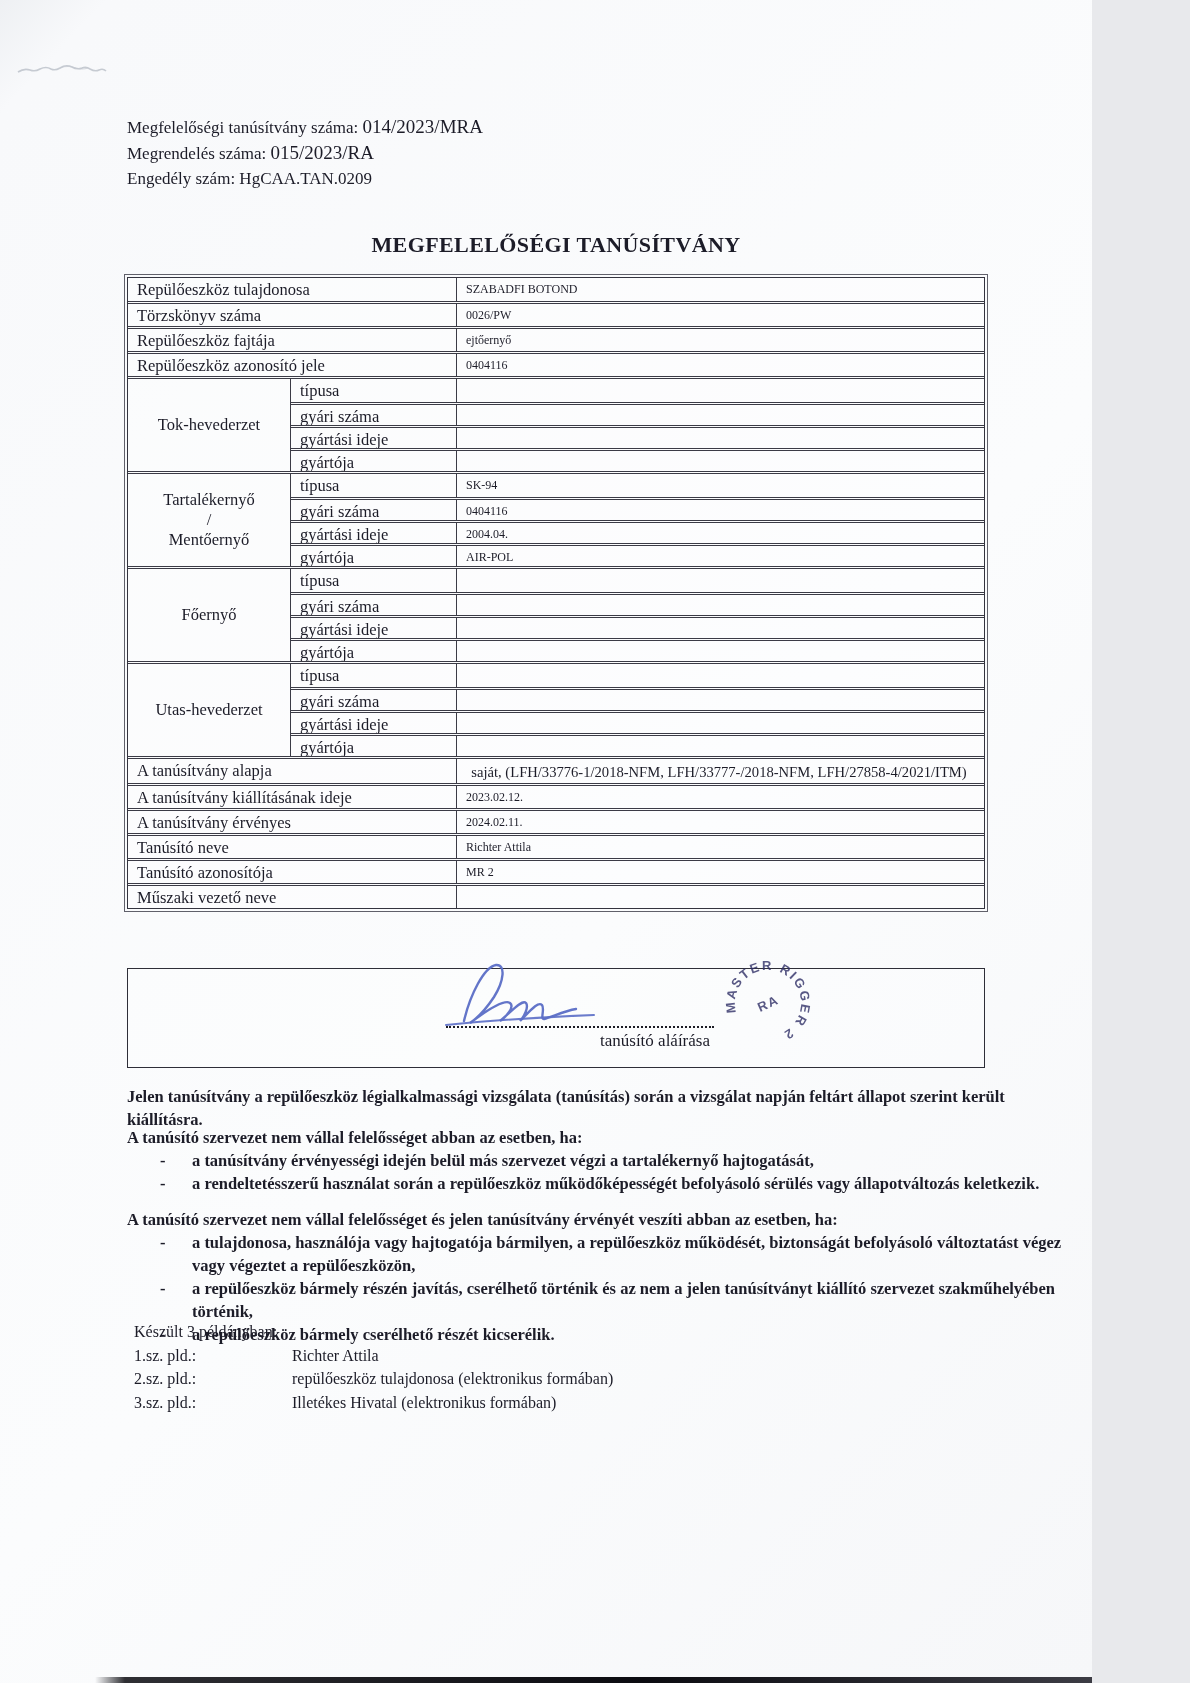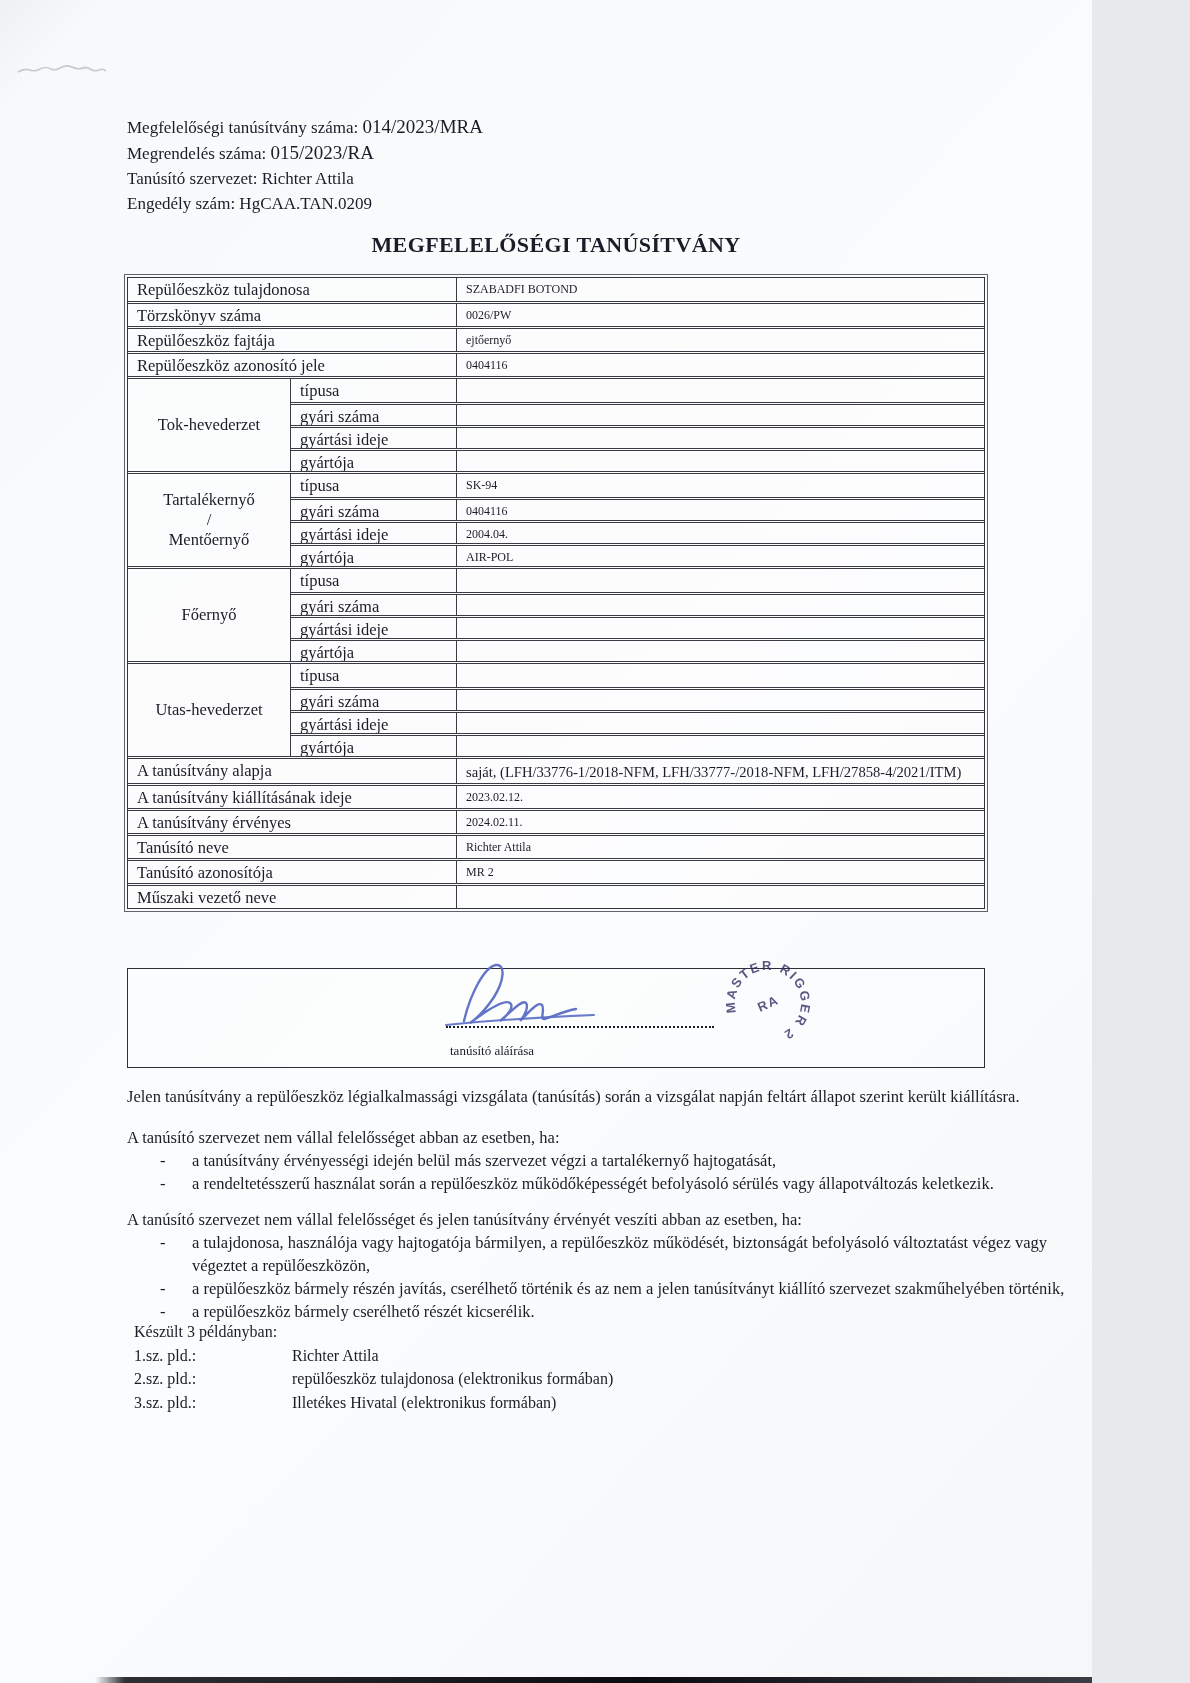--- a/index.html
+++ b/index.html
@@ -22,36 +22,36 @@
        border:1.8px solid #34343f;outline:1.2px solid #60606a;outline-offset:2.5px;
        background:rgba(255,255,255,.35);}
   .tbl *{box-sizing:border-box;}
   .trow{display:flex;min-height:23px;}
   .srow{display:flex;height:23px;}
   .trow + .trow,.tgroup + .trow,.trow + .tgroup,.tgroup + .tgroup{border-top:3px double #3b3b46;}
   .srow + .srow{border-top:3px double #3b3b46;}
   .cell{padding:1px 12px 0 9px;font-size:16.5px;line-height:21px;white-space:nowrap;overflow:hidden;}
   .lbl{width:329px;border-right:1.6px solid #3b3b46;}
   .val{flex:1;font-size:12px;}
-  .val.small{font-size:14.6px;padding-top:3px;}
+  .val.small{font-size:14.6px;padding-top:3px;text-align:center;}
   .tgroup{display:flex;}
   .gname{width:163px;border-right:1.6px solid #3b3b46;display:flex;align-items:center;
          justify-content:center;text-align:center;font-size:16.5px;line-height:20px;
          white-space:pre-line;padding:0 4px;}
   .gsub{flex:1;display:flex;flex-direction:column;}
   .slbl{width:166px;border-right:1.6px solid #3b3b46;}
   
   .sigbox{position:absolute;left:127px;top:968px;width:858px;height:100px;box-sizing:border-box;
           border:1.8px solid #2e2e38;background:rgba(255,255,255,.25);}
   .dotline{position:absolute;left:318px;top:57px;width:268px;border-bottom:2.5px dotted #1b1b24;}
-  .sigcaption{position:absolute;left:322px;top:74px;width:260px;text-align:left;font-size:13px;}
+  .sigcaption{position:absolute;left:322px;top:62px;width:260px;text-align:right;font-size:17px;}
   .sigscribble{position:absolute;left:298px;top:-14px;}
   .stamp{position:absolute;left:594px;top:-12px;transform:rotate(-24deg);opacity:.9;}
   
-  .para{position:absolute;left:127px;width:940px;font-size:16.5px;line-height:23px;}
+  .para{position:absolute;left:127px;width:940px;font-size:16.5px;line-height:23px;font-weight:bold;}
   .p1{top:1085px;}
   .p2{top:1126px;}
   .p3{top:1208px;}
   .bullets{margin:0;padding-left:31px;}
   .bullet{display:flex;}
   .bullet .dash{width:32px;flex:0 0 32px;text-align:left;padding-left:2px;}
   .bullet .btxt{flex:1;max-width:895px;}
   
   .copies{position:absolute;left:134px;top:1320px;font-size:16px;line-height:23.5px;}
   .copyrow{display:flex;align-items:flex-end;}
@@ -68,24 +68,20 @@
   </svg>
 
   <div class="hdr">
     <div>
       <span>Megfelelőségi tanúsítvány száma:</span>
       <span class="hval">014/2023/MRA</span>
     </div>
     <div>
       <span>Megrendelés száma:</span>
       <span class="hval">015/2023/RA</span>
-    </div>
-    <div>
-      <span>Tanúsító szervezet:</span>
-      <span>Richter Attila</span>
     </div>
     <div>
       <span>Engedély szám:</span>
       <span>HgCAA.TAN.0209</span>
     </div>
   </div>
 
   <div class="title">MEGFELELŐSÉGI TANÚSÍTVÁNY</div>
 
   <div class="tbl">

